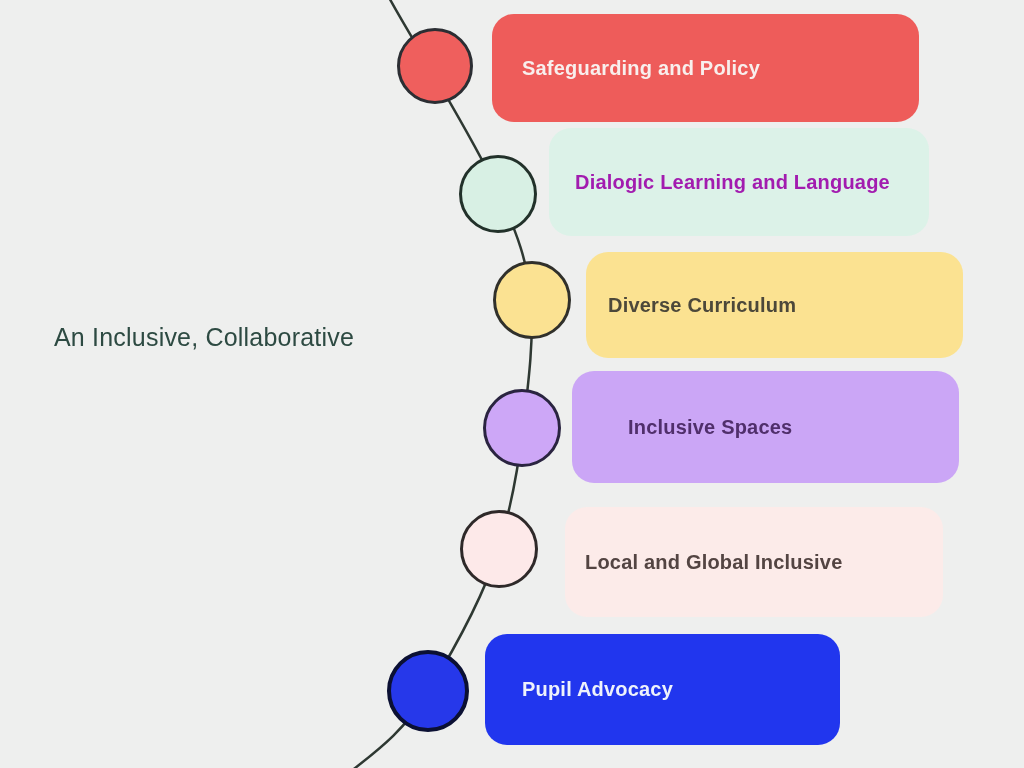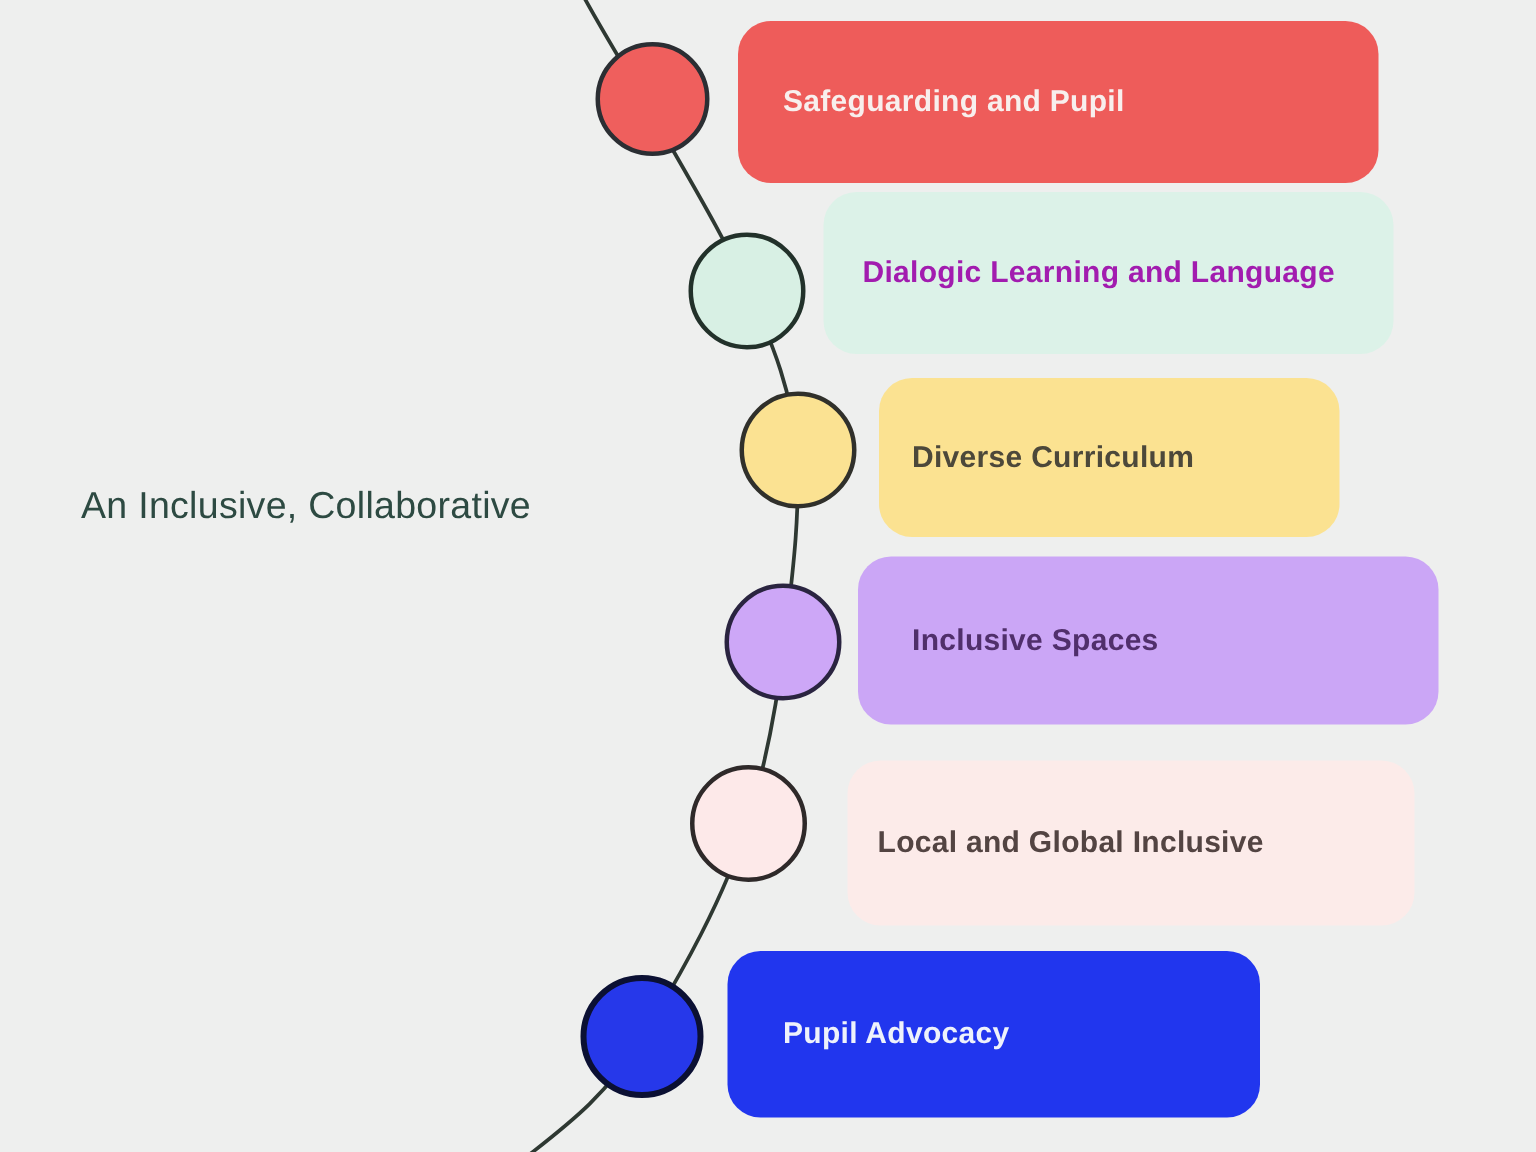--- a/index.html
+++ b/index.html
@@ -65,41 +65,41 @@
              C 404 731 378 750 350 772" stroke-width="2.5" fill="none" stroke="#2e3832"></path>
   </svg>
 
   <h1 class="diagram-title" style="color: rgb(45, 74, 66);">
     <span>An Inclusive, Collaborative</span><br>
   </h1>
 
   <div>
     <div class="node-circle" style="left: 397px; top: 28px; width: 76px; height: 76px; background: rgb(239, 95, 93); border-color: rgb(43, 46, 51); border-width: 3px;"></div>
     <div class="node-box" style="left: 492px; top: 14px; width: 427px; height: 108px; background: rgb(238, 92, 90); padding-left: 30px;">
-      <span class="node-label" style="color: rgb(248, 239, 237);">Safeguarding and Pupil</span>
+      <span class="node-label" style="color: rgb(248, 239, 237);">Safeguarding and Policy</span>
     </div>
   </div>
 
   <div>
     <div class="node-circle" style="left: 459px; top: 155px; width: 78px; height: 78px; background: rgb(216, 240, 228); border-color: rgb(34, 49, 42); border-width: 3px;"></div>
     <div class="node-box" style="left: 549px; top: 128px; width: 380px; height: 108px; background: rgb(220, 242, 232); padding-left: 26px;">
       <span class="node-label" style="color: #a21caf;">Dialogic Learning and Language</span>
     </div>
   </div>
 
   <div>
     <div class="node-circle" style="left: 493px; top: 261px; width: 78px; height: 78px; background: rgb(251, 226, 146); border-color: rgb(48, 48, 43); border-width: 3px;"></div>
-    <div class="node-box" style="left: 586px; top: 252px; width: 307px; height: 106px; background: rgb(251, 226, 145); padding-left: 22px;">
+    <div class="node-box" style="left: 586px; top: 252px; width: 377px; height: 106px; background: rgb(251, 226, 145); padding-left: 22px;">
       <span class="node-label" style="color: rgb(76, 72, 58);">Diverse Curriculum</span>
     </div>
   </div>
 
   <div>
     <div class="node-circle" style="left: 483px; top: 389px; width: 78px; height: 78px; background: rgb(205, 167, 247); border-color: rgb(42, 36, 64); border-width: 3px;"></div>
-    <div class="node-box" style="left: 572px; top: 371px; width: 387px; height: 112px; background: rgb(203, 166, 246); padding-left: 36px;">
+    <div class="node-box" style="left: 572px; top: 371px; width: 387px; height: 112px; background: rgb(203, 166, 246); padding-left: 56px;">
       <span class="node-label" style="color: rgb(80, 47, 107);">Inclusive Spaces</span>
     </div>
   </div>
 
   <div>
     <div class="node-circle" style="left: 460px; top: 510px; width: 78px; height: 78px; background: rgb(253, 233, 233); border-color: rgb(46, 41, 41); border-width: 3px;"></div>
     <div class="node-box" style="left: 565px; top: 507px; width: 378px; height: 110px; background: rgb(252, 235, 233); padding-left: 20px;">
       <span class="node-label" style="color: rgb(83, 68, 66);">Local and Global Inclusive</span>
     </div>
   </div>

